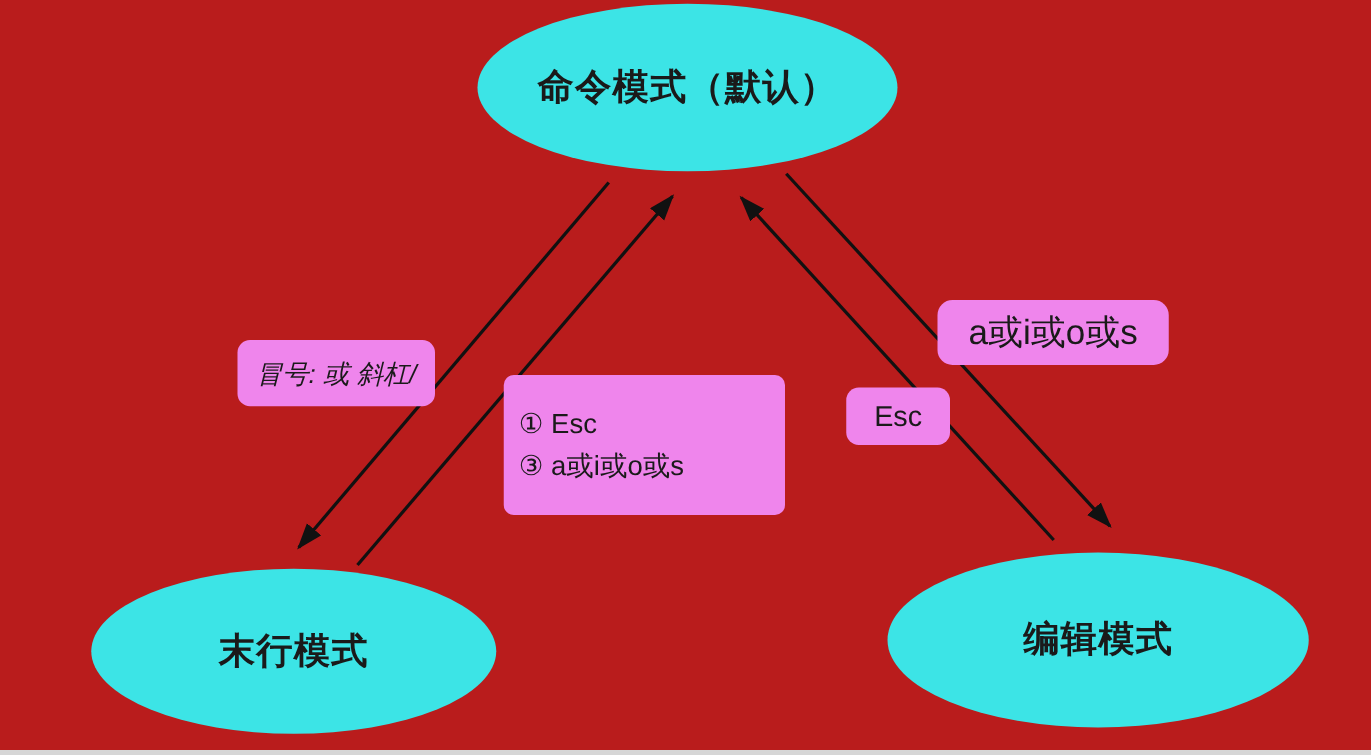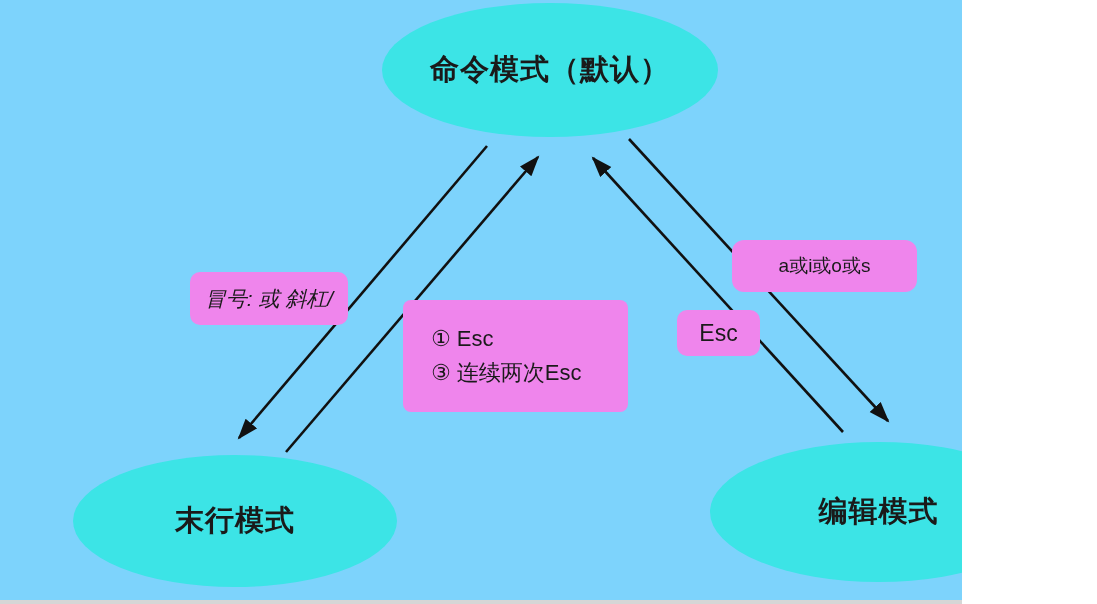--- a/index.html
+++ b/index.html
@@ -3,23 +3,23 @@
 <meta charset="utf-8">
 <style>
   html, body {
     margin: 0;
     padding: 0;
     background: #ffffff;
     font-family: "Liberation Sans", "DejaVu Sans", sans-serif;
   }
   .canvas {
     position: relative;
-    width: 962px;
+    width: 1097px;
     height: 604px;
-    background: #7dd3fc;
+    background: #b91c1c;
     overflow: hidden;
   }
   
   .node {
     position: absolute;
     background: var(--node-fill, #3ce4e6);
     border-radius: 50%;
     display: flex;
     align-items: center;
     justify-content: center;
@@ -55,27 +55,27 @@
     font-weight: 500;
     z-index: 3;
     box-sizing: border-box;
   }
   .label-colon { left: 190px; top: 272px; width: 158px; height: 53px; font-style: italic; }
   .label-esclist {
     left: 403px; top: 300px; width: 225px; height: 112px;
     flex-direction: column;
     align-items: flex-start;
     justify-content: center;
-    padding-left: 28px;
+    padding-left: 12px;
     font-size: 22px;
     line-height: 34px;
     border-radius: 8px;
   }
   .label-esc  { left: 677px; top: 310px; width: 83px;  height: 46px; font-size: 23px; }
-  .label-aios { left: 732px; top: 240px; width: 185px; height: 52px; font-size: 19px; border-radius: 12px; }
+  .label-aios { left: 750px; top: 240px; width: 185px; height: 52px; font-size: 28px; border-radius: 12px; }
 
   .footer-strip {
     position: absolute;
     left: 0; bottom: 0;
     width: 100%; height: 4px;
     background: #d6d6d6;
     z-index: 0;
   }
 </style>
 </head>
@@ -114,21 +114,21 @@
       <line x1="629" y1="139" x2="888" y2="421" stroke="#111111" stroke-width="2.6" marker-end="url(#ah)"></line>
     </g>
   </svg>
 
   <div class="plabel label-colon">
     <span>冒号: 或 斜杠/</span>
   </div>
 
   <div class="plabel label-esclist">
     <span>① Esc</span>
-    <span>③ 连续两次Esc</span>
+    <span>③ a或i或o或s</span>
   </div>
 
   <div class="plabel label-esc">
     <span>Esc</span>
   </div>
 
   <div class="plabel label-aios">
     <span>a或i或o或s</span>
   </div>
 

